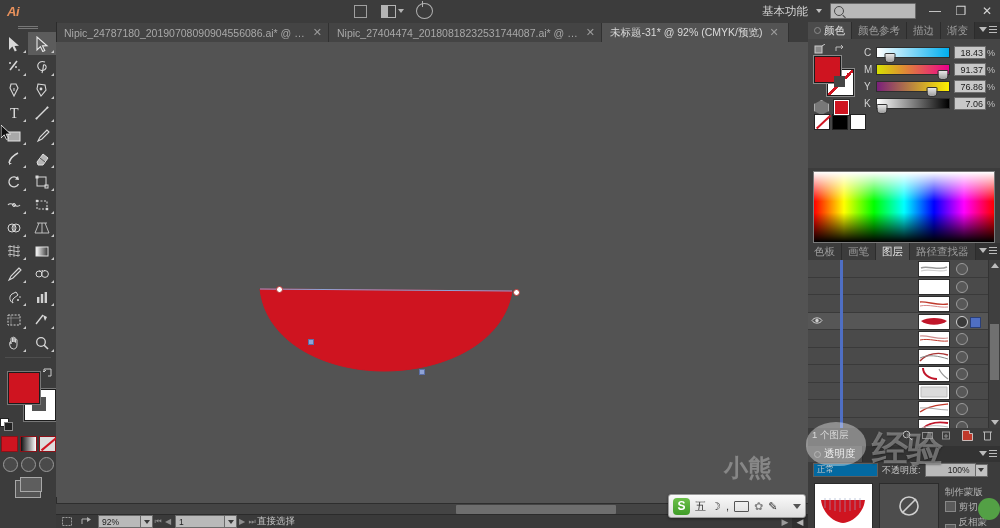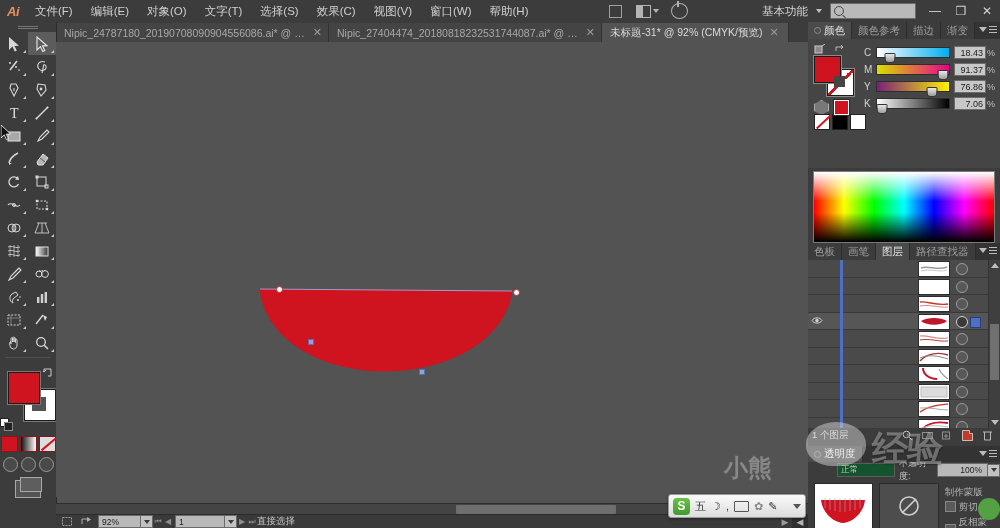--- a/index.html
+++ b/index.html
@@ -226,22 +226,22 @@
   .lsarrow.up{top:3px;border-bottom:5px solid #bdbdbd;}
   .lsarrow.dn{bottom:3px;border-top:5px solid #bdbdbd;}
   .lfoot{height:15px;background:#3c3c3c;display:flex;align-items:center;font-size:9.5px;color:#c5c5c5;gap:11px;}
   .lfoot .cnt{padding-left:4px;}
   .lfoot .ficons{flex:1;display:flex;justify-content:flex-end;gap:9px;padding-right:7px;align-items:center;}
 
   
   .trpanel{margin-top:3px;background:#3c3c3c;position:relative;}
   .tr-tabs{display:flex;height:16px;background:#333;align-items:stretch;position:relative;}
   .tr-row{display:flex;align-items:center;height:16px;padding-left:5px;gap:4px;}
-  .tr-mode{width:60px;height:12px;background:#14532d;border:1px solid #5d5d5d;font-size:8.5px;
-           color:#c8c8c8;display:flex;align-items:center;padding-left:3px;margin-left:24px;}
+  .tr-mode{width:60px;height:12px;background:#0369a1;border:1px solid #5d5d5d;font-size:8.5px;
+           color:#c8c8c8;display:flex;align-items:center;padding-left:3px;}
   .tr-op{font-size:9px;color:#c8c8c8;}
   .tr-opbox{display:flex;align-items:center;}
   .tr-opval{width:44px;height:12px;background:#b9b9b9;color:#1f1f1f;font-size:8.5px;
             display:flex;align-items:center;justify-content:flex-end;padding-right:5px;border:1px solid #6a6a6a;}
   .tr-body{display:flex;padding:5px 4px 4px 6px;gap:6px;align-items:flex-start;}
   .tr-thumb{width:58px;height:44px;background:#fff;border:1px solid #2b2b2b;position:relative;overflow:hidden;}
   .tr-mask{width:58px;height:44px;background:#4d4d4d;border:1px solid #2b2b2b;
            display:flex;align-items:center;justify-content:center;}
   .tr-opts{font-size:9.5px;color:#b4b4b4;line-height:15px;padding-top:1px;}
   .tr-opts .op{display:flex;align-items:center;gap:3px;}
@@ -283,31 +283,20 @@
     background:#53a045;z-index:45;}
   .cursor-arrow{position:absolute;left:1px;top:125px;width:11px;height:15px;z-index:60;}
 </style>
 </head>
 <body>
 
 <div id="app">
 
   <div class="menubar">
     <div class="ai-logo">Ai</div>
-    <div id="menu-items" style="display:flex;">
-        <div class="menu-item">文件(F)</div>
-        <div class="menu-item">编辑(E)</div>
-        <div class="menu-item">对象(O)</div>
-        <div class="menu-item">文字(T)</div>
-        <div class="menu-item">选择(S)</div>
-        <div class="menu-item">效果(C)</div>
-        <div class="menu-item">视图(V)</div>
-        <div class="menu-item">窗口(W)</div>
-        <div class="menu-item">帮助(H)</div>
-      </div>
     <div class="mb-spacer"></div>
 
     <div class="mb-icon">
       <div class="ico-sq"></div>
     </div>
     <div class="mb-icon" style="width:30px">
       <div class="ico-arrange">
           <i></i>
           <b></b>
         </div>

